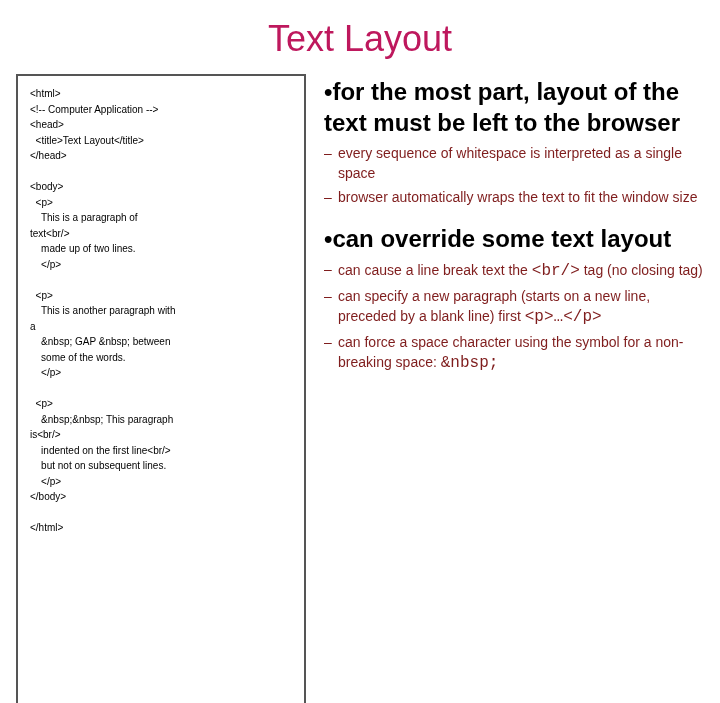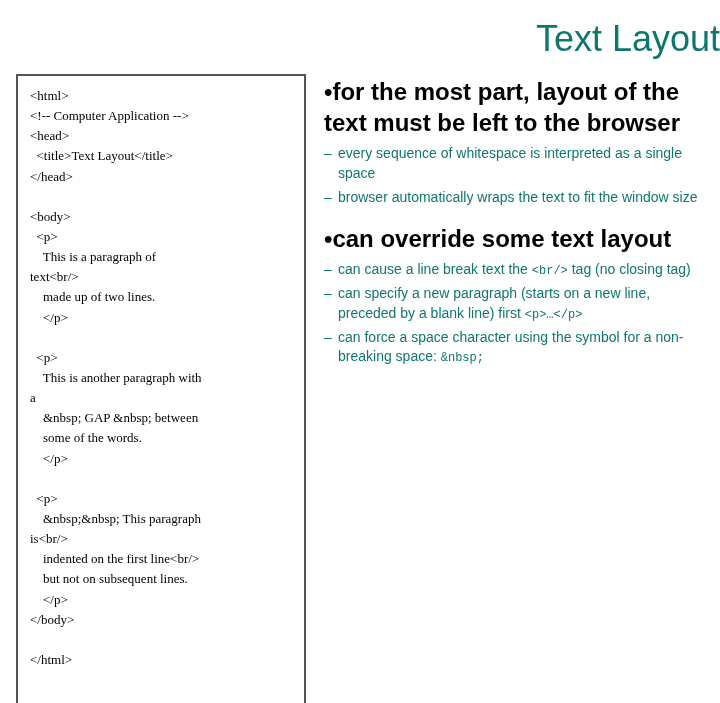--- a/index.html
+++ b/index.html
@@ -6,25 +6,25 @@
 
     body {
       width: 720px;
       height: 703px;
       background: #ffffff;
       font-family: Arial, sans-serif;
       overflow: hidden;
     }
 
     .page-title {
-      text-align: right;
+      text-align: center;
       font-size: 36px;
       font-weight: normal;
       padding: 18px 0 14px 0;
-      color: #0f766e;
+      color: #be185d;
     }
 
     .content-area {
       display: flex;
       flex-direction: row;
       padding: 0 16px;
       gap: 18px;
       height: calc(703px - 70px);
     }
 
@@ -37,22 +37,22 @@
       font-family: 'Courier New', Courier, monospace;
       font-size: 13px;
       line-height: 1.55;
       color: #000;
       overflow: hidden;
       flex-shrink: 0;
     }
 
     .code-panel pre {
       white-space: pre;
-      font-family: Liberation Serif, serif;
-      font-size: 13px;
+      font-family: Liberation Sans, sans-serif;
+      font-size: 10px;
       line-height: 1.55;
     }
 
     .right-panel {
       flex: 1;
       display: flex;
       flex-direction: column;
       gap: 0;
       padding-top: 2px;
     }
@@ -70,36 +70,36 @@
     }
 
     .bullet-list {
       list-style: none;
       padding: 0;
       margin: 0;
     }
 
     .bullet-list li {
       font-size: 14px;
-      color: #0f766e;
+      color: #7f1d1d;
       padding-left: 14px;
       position: relative;
       margin-bottom: 4px;
       line-height: 1.4;
     }
 
     .bullet-list li::before {
       content: "–";
       position: absolute;
       left: 0;
     }
 
     code.inline-code {
       font-family: 'Courier New', Courier, monospace;
-      font-size: 12px;
+      font-size: 16px;
     }
   </style>
 </head>
 <body>
 
 <h1 class="page-title">Text Layout</h1>
 
 <div class="content-area">
 
   <div class="code-panel">

